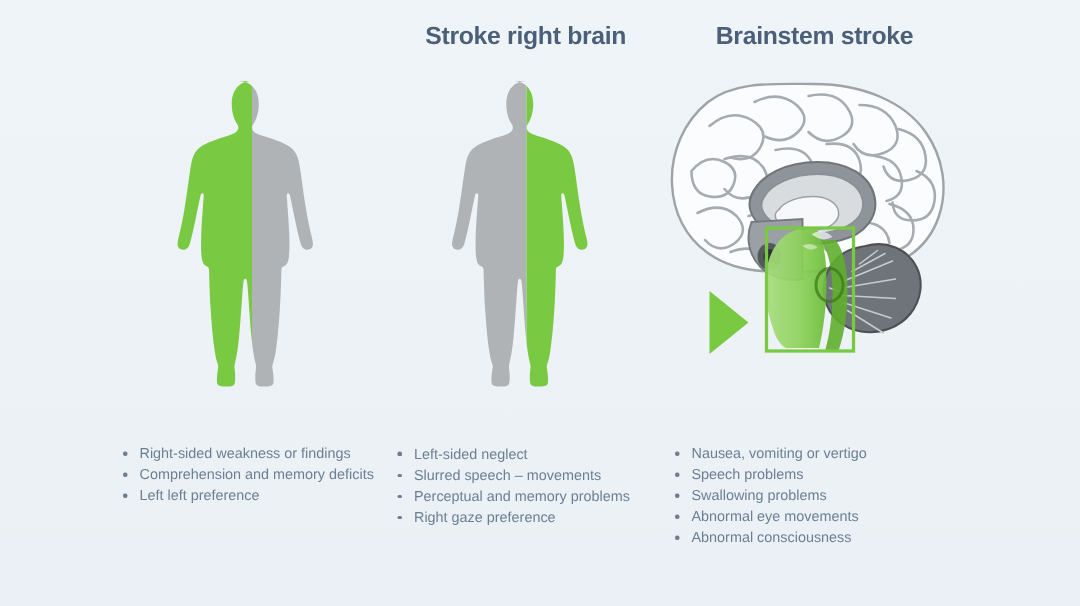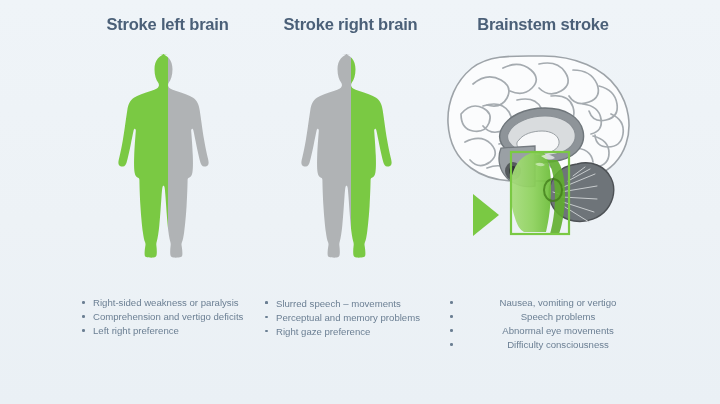--- a/index.html
+++ b/index.html
@@ -64,21 +64,21 @@
 
   .bullets {
     position: absolute;
     top: 296px;
     left: 22px;
     width: 200px;
     margin: 0;
     padding: 0;
     list-style: none;
   }
-  .col-3 .bullets { left: 22px; width: 205px; text-align: center; }
+  .col-3 .bullets { left: 22px; width: 205px; }
 
   .bullets li {
     position: relative;
     padding-left: 11px;
     font-size: 9.6px;
     line-height: 13.6px;
     color: #6b7f93;
     margin-bottom: 0.5px;
   }
   .bullets li .bullet-dot {
@@ -91,21 +91,20 @@
     background: #6b7f93;
   }
 </style>
 </head>
 <body>
 
 <div id="infographic">
 
   <div class="col col-1">
 
-    <div class="col-title">Stroke left brain</div>
 
     <div class="figure-wrap">
       <svg width="130" height="228" viewBox="0 0 130 228" xmlns="http://www.w3.org/2000/svg">
         <defs>
           <clipPath id="bodyClip1">
             <path d="M65 2
                      c-8.5 0 -13.5 6.2 -13.5 15.2
                      c0 6.0 1.6 10.6 3.6 13.4
                      c0.9 1.3 1.0 2.4 0.6 3.6
                      c-0.7 2.1 -3.0 3.2 -7.2 4.5
@@ -176,29 +175,29 @@
         <g clip-path="url(#bodyClip1)">
           <rect x="0" y="0" width="65" height="228" fill="#7ac943"></rect>
           <rect x="65" y="0" width="65" height="228" fill="#b0b3b5"></rect>
         </g>
       </svg>
     </div>
 
     <ul class="bullets">
       <li>
         <span class="bullet-dot"></span>
-        <span>Right-sided weakness or paralysis</span>
-      </li>
-      <li>
-        <span class="bullet-dot"></span>
-        <span>Comprehension and vertigo deficits</span>
-      </li>
-      <li>
-        <span class="bullet-dot"></span>
-        <span>Left right preference</span>
+        <span>Right-sided weakness or findings</span>
+      </li>
+      <li>
+        <span class="bullet-dot"></span>
+        <span>Comprehension and memory deficits</span>
+      </li>
+      <li>
+        <span class="bullet-dot"></span>
+        <span>Left left preference</span>
       </li>
     </ul>
   </div>
 
   <div class="col col-2">
 
     <div class="col-title">Stroke right brain</div>
 
     <div class="figure-wrap">
       <svg width="130" height="228" viewBox="0 0 130 228" xmlns="http://www.w3.org/2000/svg">
@@ -279,20 +278,24 @@
         </g>
       </svg>
     </div>
 
     <ul class="bullets">
       <li>
         <span class="bullet-dot"></span>
       </li>
       <li>
         <span class="bullet-dot"></span>
+        <span>Left-sided neglect</span>
+      </li>
+      <li>
+        <span class="bullet-dot"></span>
         <span>Slurred speech – movements</span>
       </li>
       <li>
         <span class="bullet-dot"></span>
         <span>Perceptual and memory problems</span>
       </li>
       <li>
         <span class="bullet-dot"></span>
         <span>Right gaze preference</span>
       </li>
@@ -439,22 +442,26 @@
       <li>
         <span class="bullet-dot"></span>
         <span>Nausea, vomiting or vertigo</span>
       </li>
       <li>
         <span class="bullet-dot"></span>
         <span>Speech problems</span>
       </li>
       <li>
         <span class="bullet-dot"></span>
+        <span>Swallowing problems</span>
+      </li>
+      <li>
+        <span class="bullet-dot"></span>
         <span>Abnormal eye movements</span>
       </li>
       <li>
         <span class="bullet-dot"></span>
-        <span>Difficulty consciousness</span>
+        <span>Abnormal consciousness</span>
       </li>
     </ul>
   </div>
 
 </div>
 
 </body></html>

